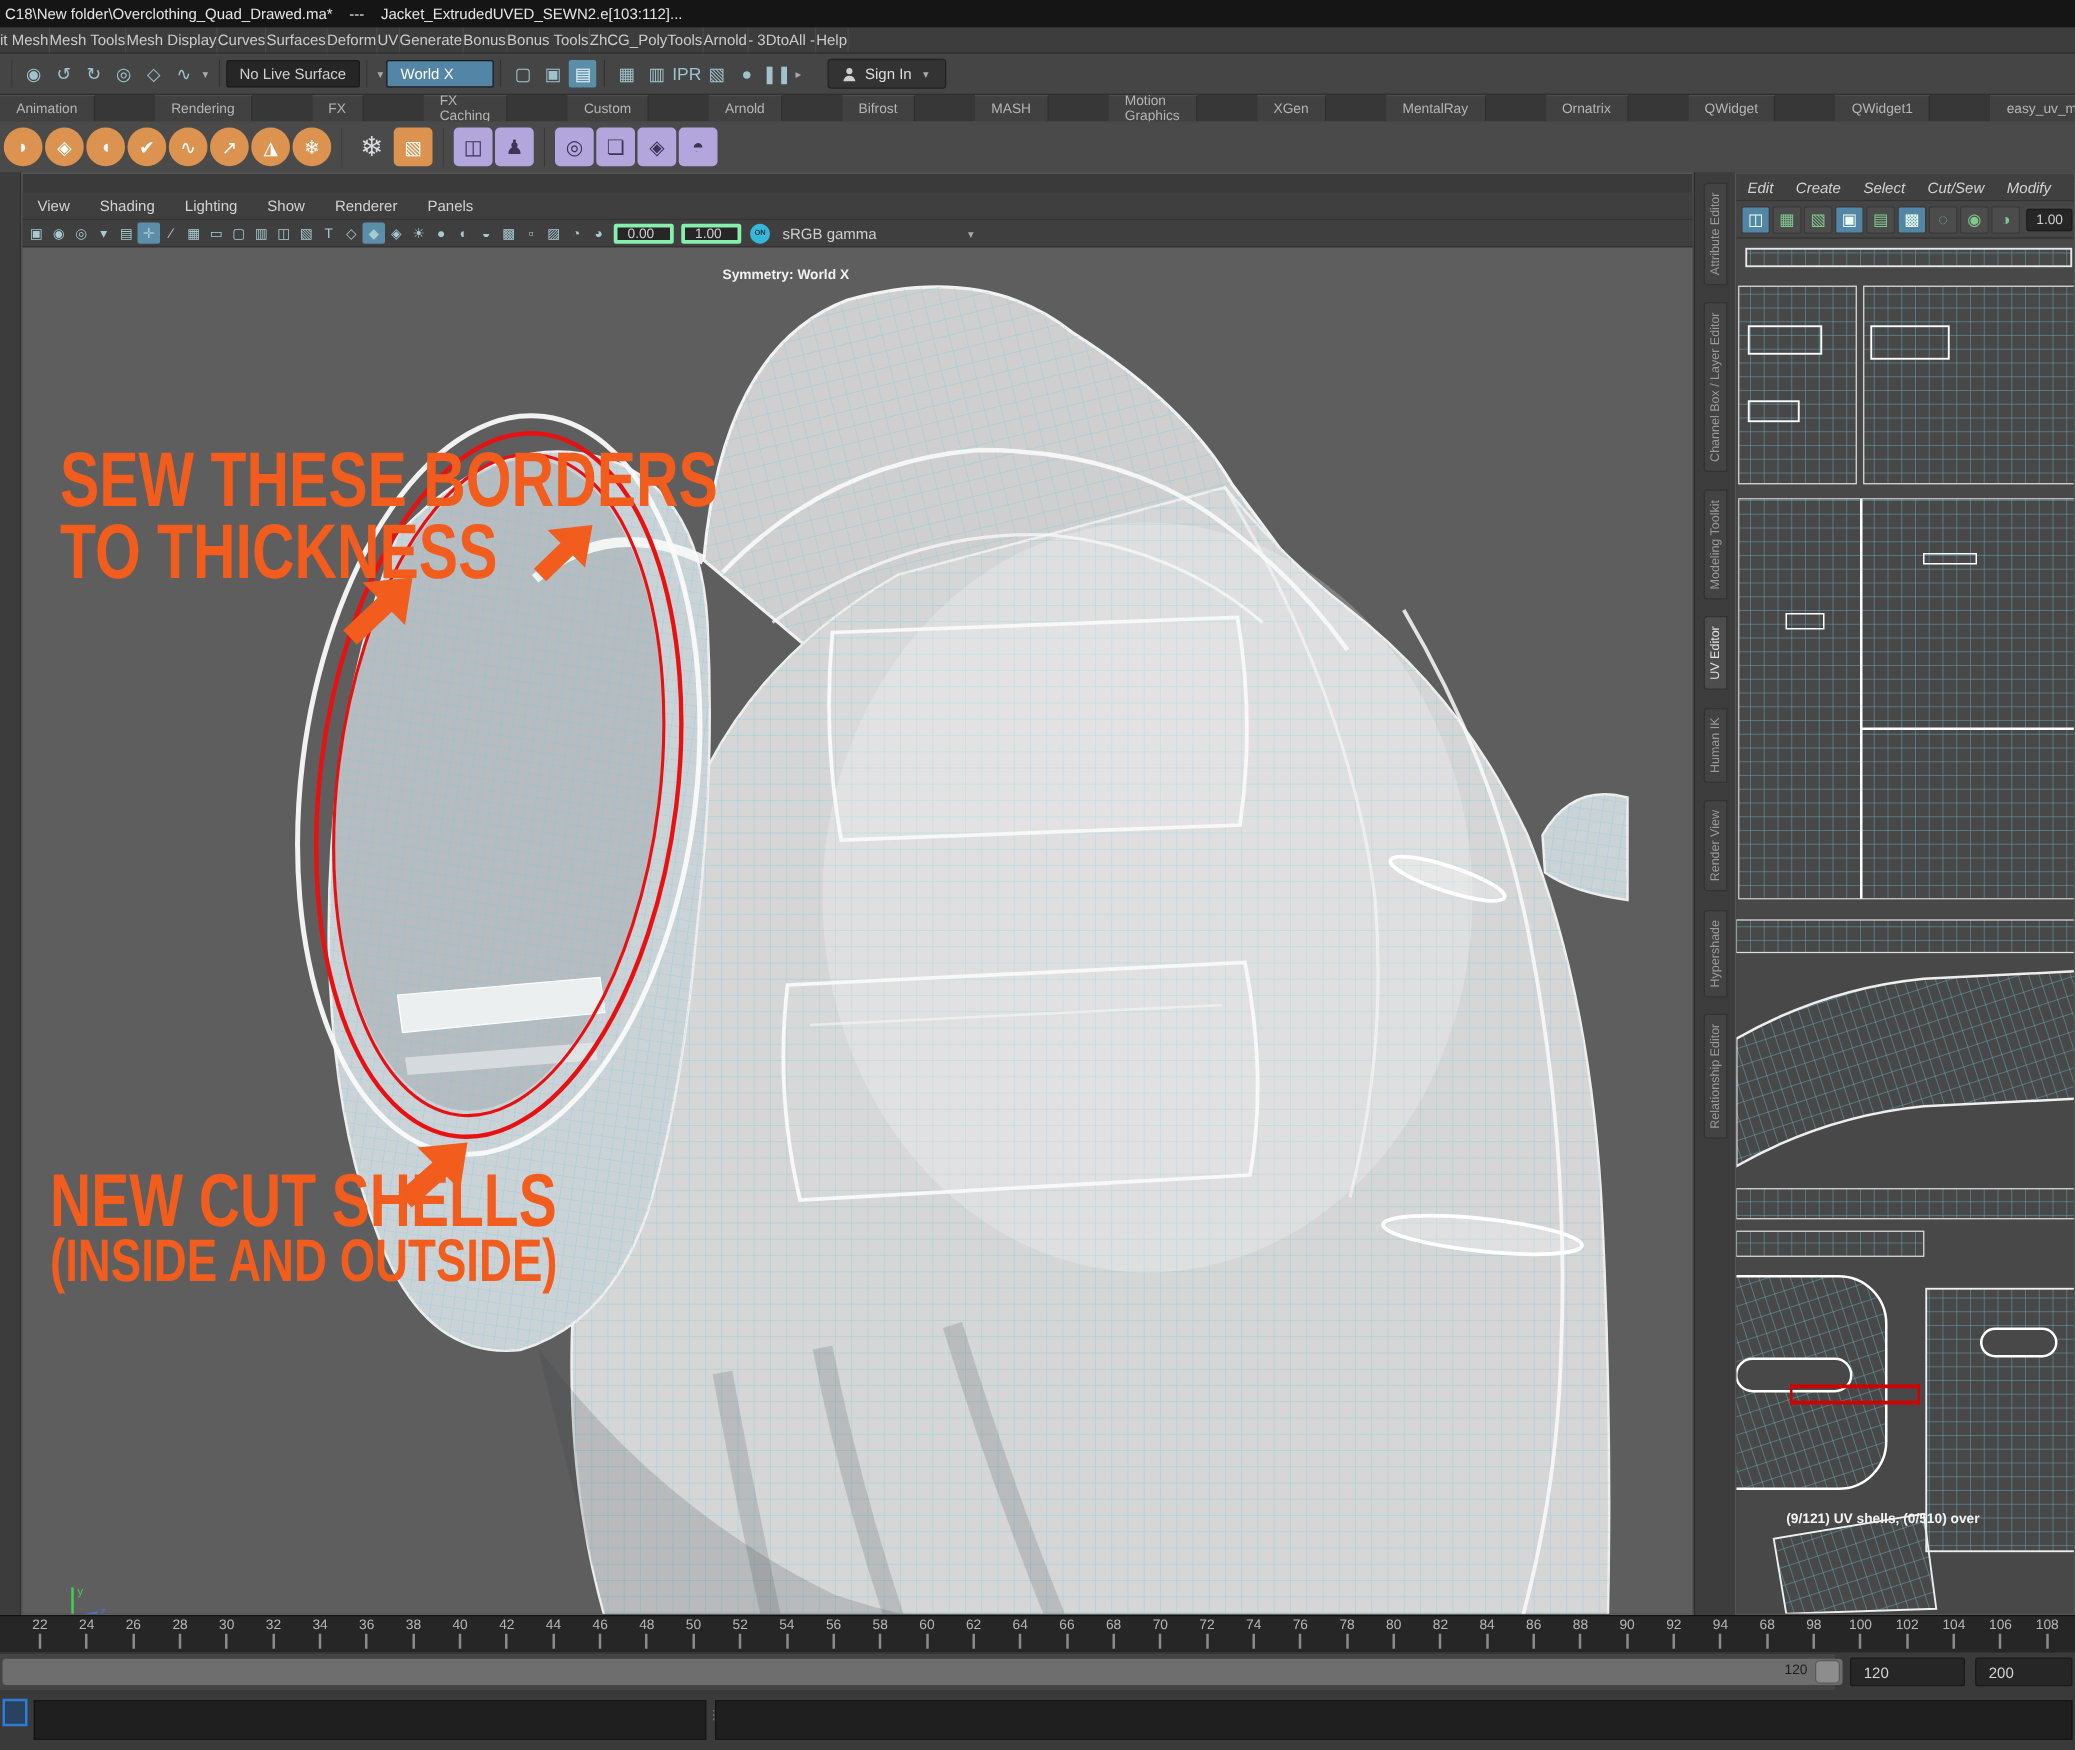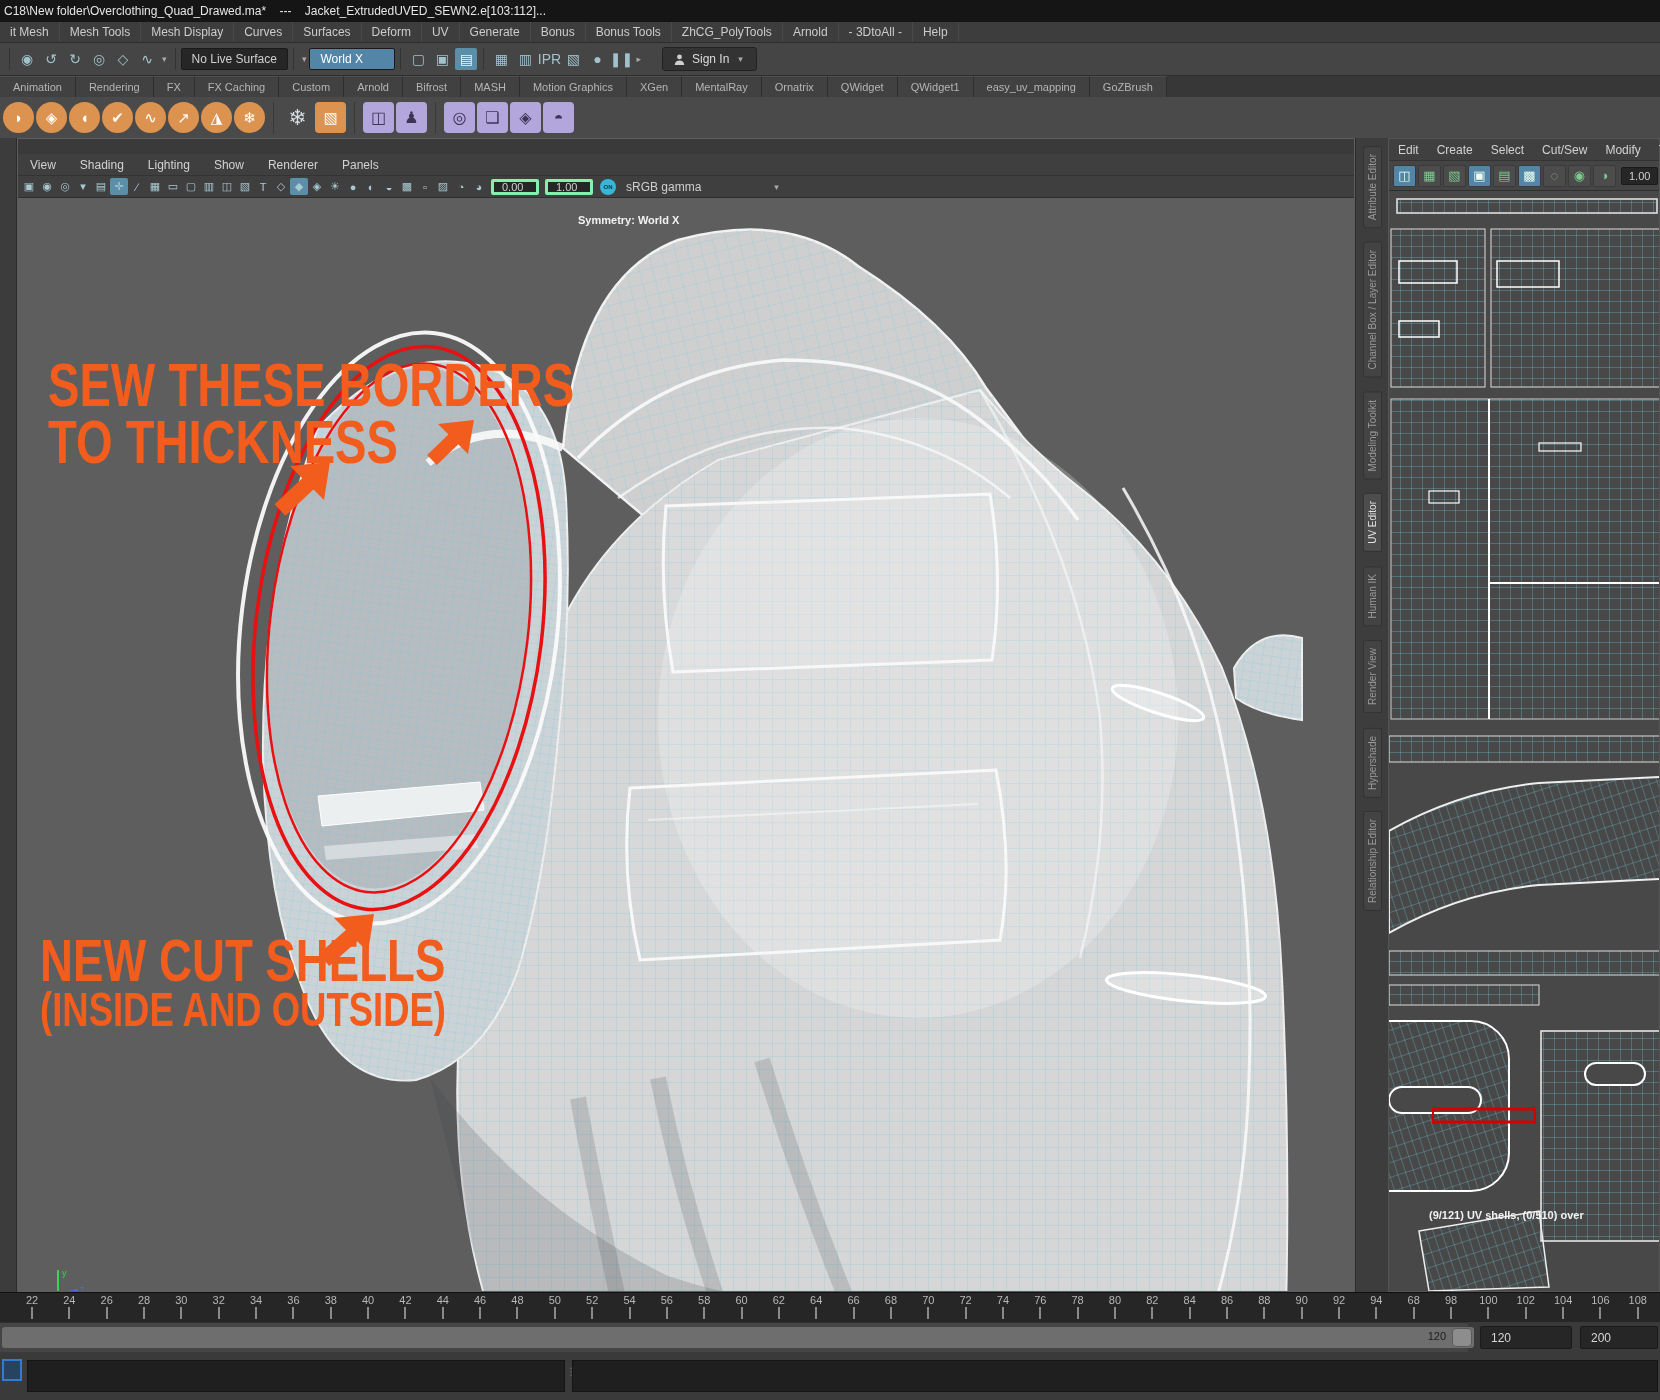--- a/index.html
+++ b/index.html
@@ -1,34 +1,34 @@
 <!DOCTYPE html>
 <html><head>
 <meta charset="utf-8">
 <style>
   * { margin:0; padding:0; box-sizing:border-box; }
   html,body { width:1660px; height:1400px; background:#3a3a3a; font-family:"Liberation Sans",sans-serif; overflow:hidden; position:relative; }
 
   
   .titlebar { position:absolute; left:0; top:0; width:1660px; height:22px; background:#151515; color:#e6e6e6; font-size:12px; display:flex; align-items:center; padding-left:4px; white-space:pre; }
   .menubar { position:absolute; left:0; top:22px; width:1660px; height:21px; background:#3d3d3d; display:flex; align-items:stretch; border-bottom:1px solid #2d2d2d; }
-  .menu-item { color:#cccccc; font-size:12px; padding:0 10px; display:flex; align-items:center; border-right:1px solid rgba(255,255,255,.07); cursor:default; }
+  .menu-item { color:#cccccc; font-size:12px; padding:0 0; display:flex; align-items:center; border-right:1px solid rgba(255,255,255,.07); cursor:default; }
 
   .toolbar { position:absolute; left:0; top:43px; width:1660px; height:33px; background:#454545; border-bottom:1px solid #2f2f2f; display:flex; align-items:center; padding-left:4px; }
   .tb-sep { width:1px; height:22px; background:#5a5a5a; border-left:1px solid #333; margin:0 5px; }
   .tb-icons { display:flex; align-items:center; }
   .ico { width:22px; height:22px; display:inline-flex; align-items:center; justify-content:center; color:#9fc2cc; font-size:14px; margin:0 1px; border-radius:2px; }
   .ico.sel { background:#5b8ea8; color:#eaf6fa; }
   .caret { color:#aaa; font-size:9px; margin:0 3px; }
   .field { background:#262626; border:1px solid #1a1a1a; color:#cfcfcf; font-size:12px; height:22px; display:flex; align-items:center; padding:0 10px; min-width:92px; border-radius:2px; }
   .field.blue { background:#5285a6; color:#ffffff; min-width:86px; }
   .signin { margin-left:18px; background:#333333; border:1px solid #222; border-radius:3px; height:24px; display:flex; align-items:center; padding:0 10px; color:#dddddd; font-size:12px; gap:6px; }
   .person-glyph { width:13px; height:13px; }
 
-  .shelftabs { position:absolute; left:0; top:76px; width:1660px; height:21px; background:#373737; display:flex; align-items:stretch; }
+  .shelftabs { position:absolute; left:0; top:76px; width:1660px; height:21px; background:#373737; display:flex; align-items:stretch;gap:48px; }
   .shelf-tab { color:#b5b5b5; font-size:11px; padding:0 13px; display:flex; align-items:center; background:#414141; border-right:1px solid #2e2e2e; border-top:1px solid #4e4e4e; cursor:default; }
   .shelf { position:absolute; left:0; top:97px; width:1660px; height:41px; background:#4a4a4a; display:flex; align-items:center; padding-left:3px; gap:2px; }
   .shelf-group { display:flex; align-items:center; gap:2px; }
   .shelf-ico { width:31px; height:31px; border-radius:50%; background:#dd9350; color:#ffffff; font-size:15px; display:flex; align-items:center; justify-content:center; }
   .shelf-ico.plain { background:transparent; color:#d8dde0; font-size:22px; border-radius:0; }
   .shelf-ico.osq { border-radius:4px; background:#dd9350; }
   .shelf-ico.purp { border-radius:4px; background:#b3a6dd; color:#3c3556; font-size:16px; }
   .shelf-sep { width:1px; height:32px; background:#5c5c5c; border-left:1px solid #383838; margin:0 6px; }
 
   
@@ -49,21 +49,21 @@
   .annot-cut { left:22px; top:735px; font-size:60px; }
   .annot-cut .sub { font-size:48px; }
 
   
   .side-tabs { position:absolute; left:1355px; top:138px; width:33px; height:1154px; background:#3d3d3d; border-left:1px solid #2c2c2c; display:flex; flex-direction:column; align-items:center; padding-top:8px; gap:14px; }
   .side-tab { writing-mode:vertical-rl; transform:rotate(180deg); color:#9a9a9a; font-size:10px; padding:7px 3px; background:#434343; border:1px solid #333; border-radius:0 3px 3px 0; cursor:default; }
   .side-tab.active { color:#e2e2e2; background:#4d4d4d; }
 
   .uv-panel { position:absolute; left:1388px; top:138px; width:272px; height:1154px; background:#404040; display:flex; flex-direction:column; border:1px solid #555; }
   .uv-menus { height:22px; background:#404040; display:flex; align-items:stretch; border-bottom:1px solid #333; }
-  .uv-menu-item { color:#d2d2d2; font-size:12px; padding:0 9px; display:flex; align-items:center; }
+  .uv-menu-item { color:#d2d2d2; font-size:12px; padding:0 9px; display:flex; align-items:center;font-style:italic; }
   .uv-toolbar { height:30px; background:#454545; display:flex; align-items:center; padding-left:3px; border-bottom:1px solid #2e2e2e; gap:1px; }
   .uv-toolbar .ico { width:23px; height:22px; font-size:13px; color:#7fc98f; background:#4c4c4c; border:1px solid #3a3a3a; }
   .uv-toolbar .ico.sel { background:#5285a6; color:#eaffef; }
   .uv-field { background:#262626; border:1px solid #1a1a1a; color:#cfcfcf; font-size:11px; height:18px; display:flex; align-items:center; padding:0 7px; margin-left:3px; border-radius:2px; }
   .uv-canvas { position:relative; flex:1; background:#484848; overflow:hidden; }
   .uv-status { position:absolute; left:40px; top:1018px; color:#f2f2f2; font-size:11px; font-weight:bold; white-space:nowrap; }
 
   
   .timeline { position:absolute; left:0; top:1292px; width:1660px; height:30px; background:#262626; border-top:1px solid #111; display:flex; justify-content:space-between; padding:1px 12px 0 22px; }
   .tick { display:flex; flex-direction:column; align-items:center; width:20px; }

